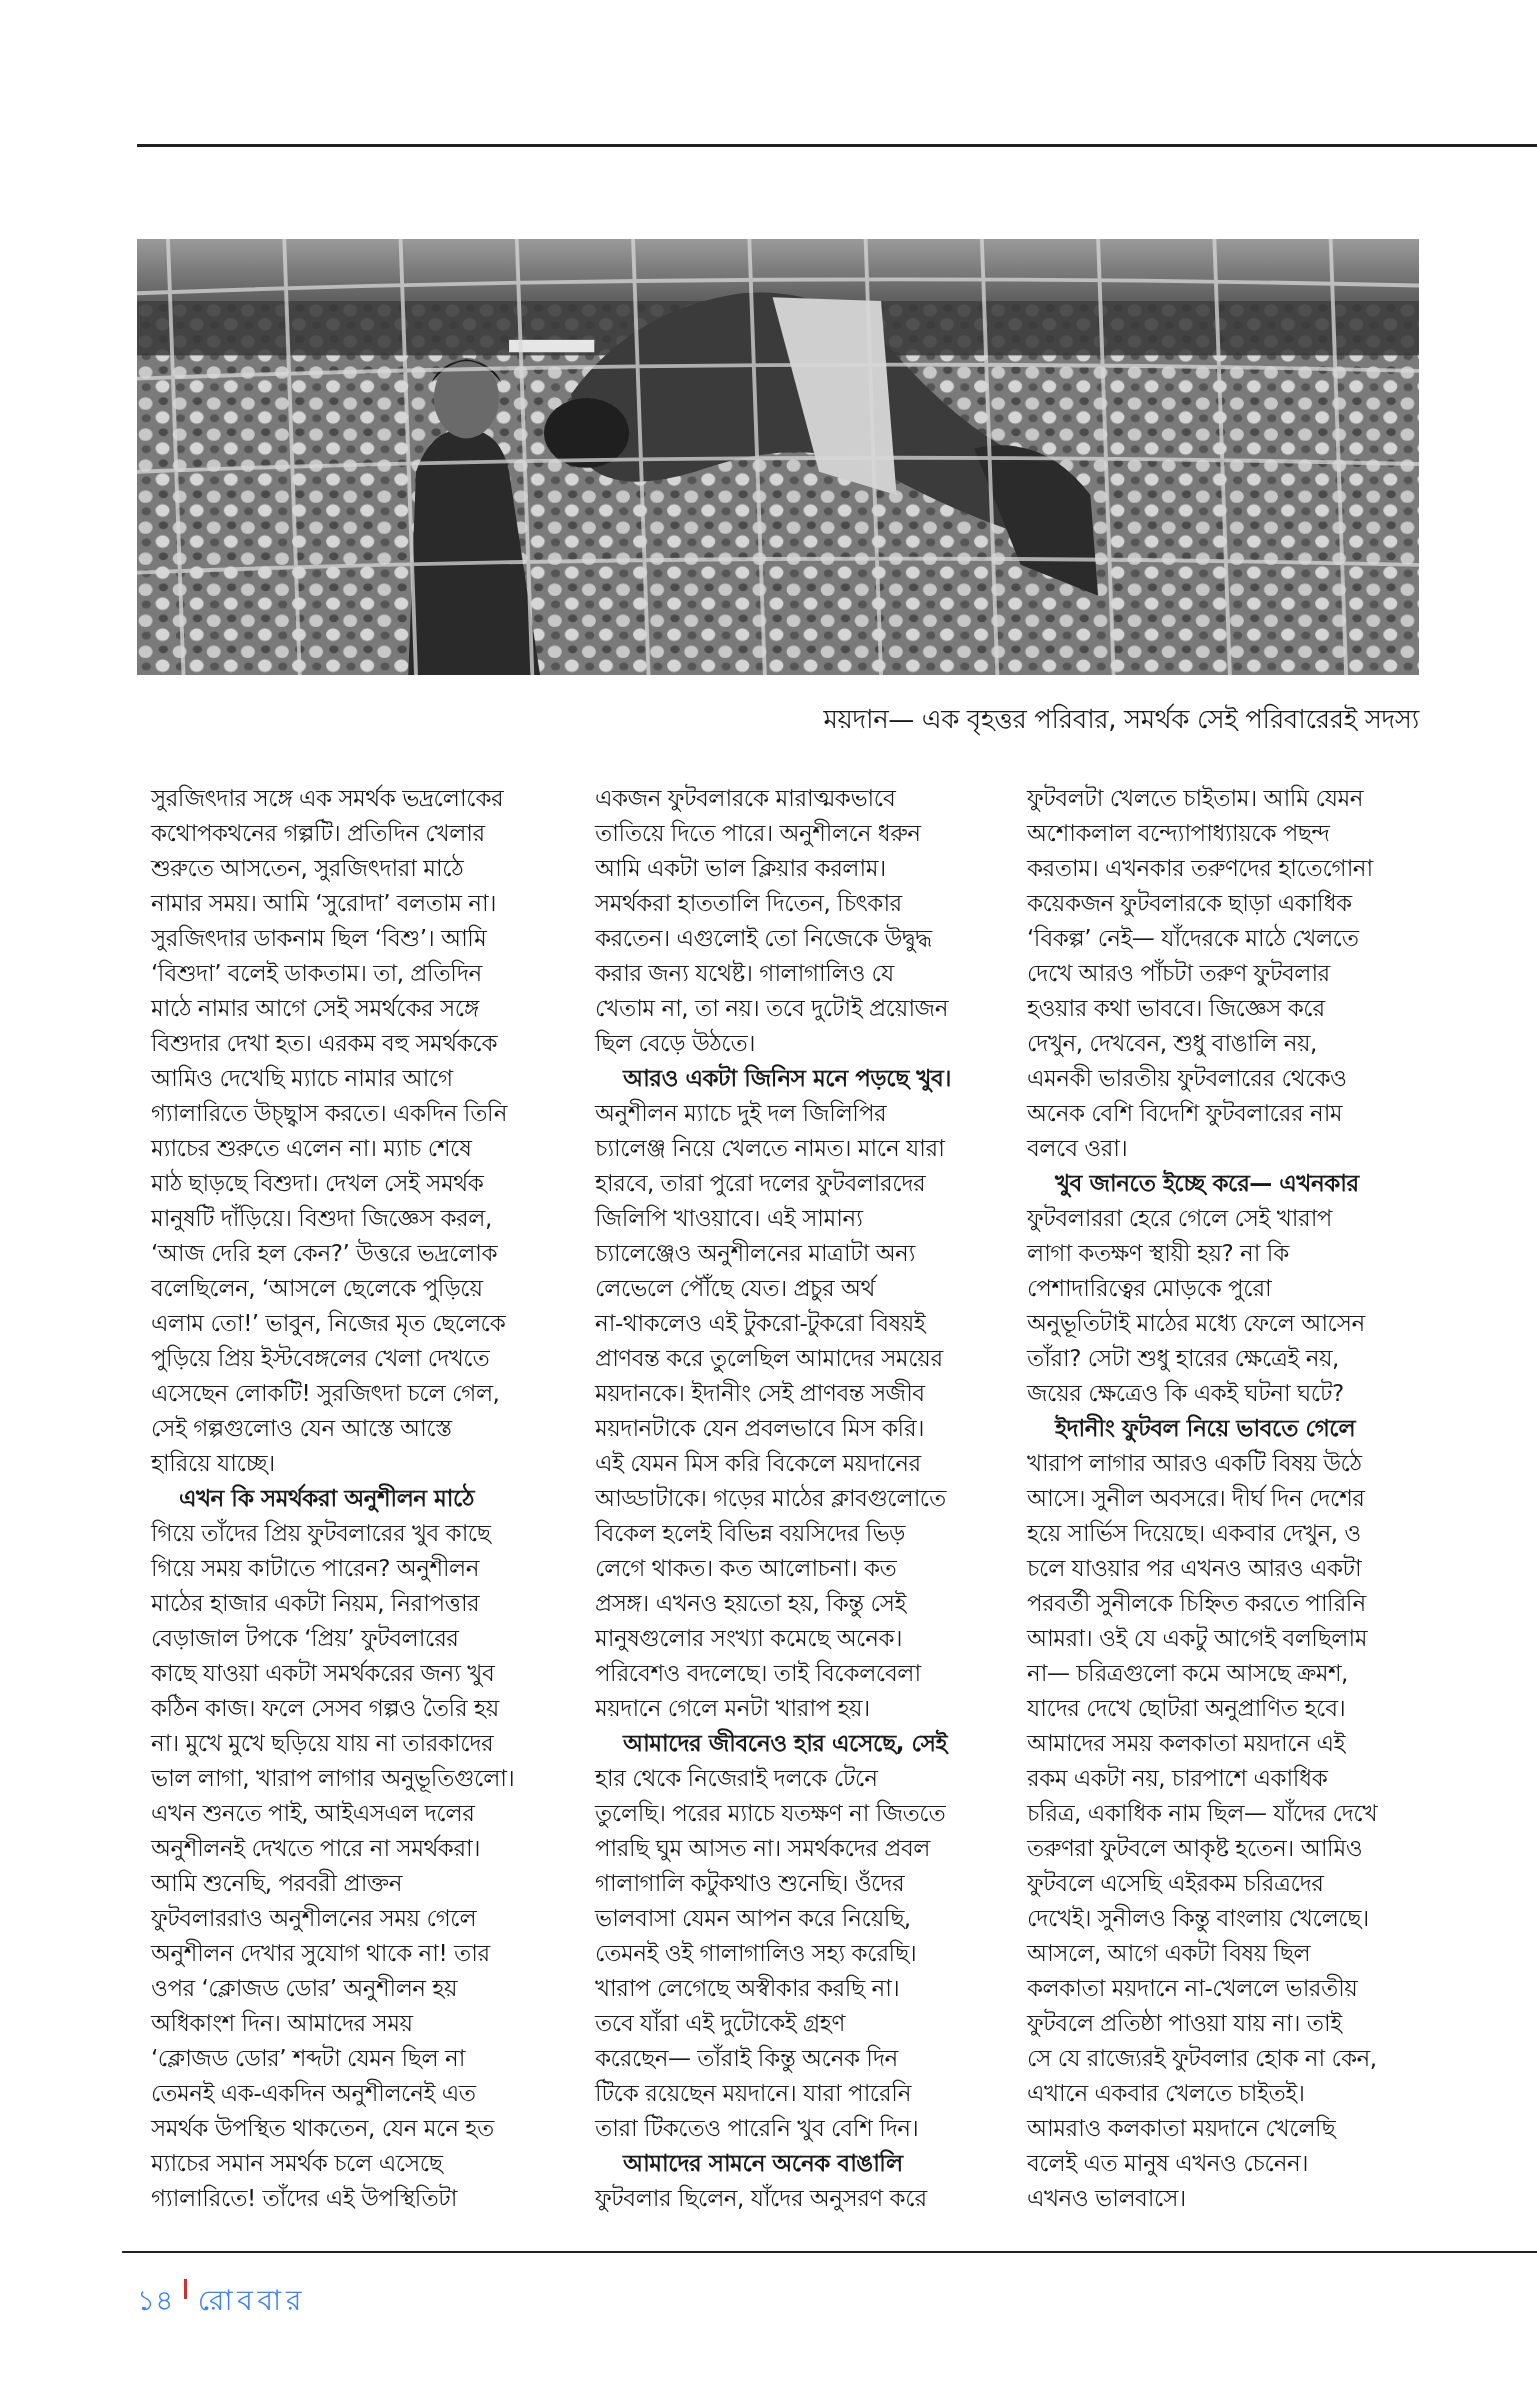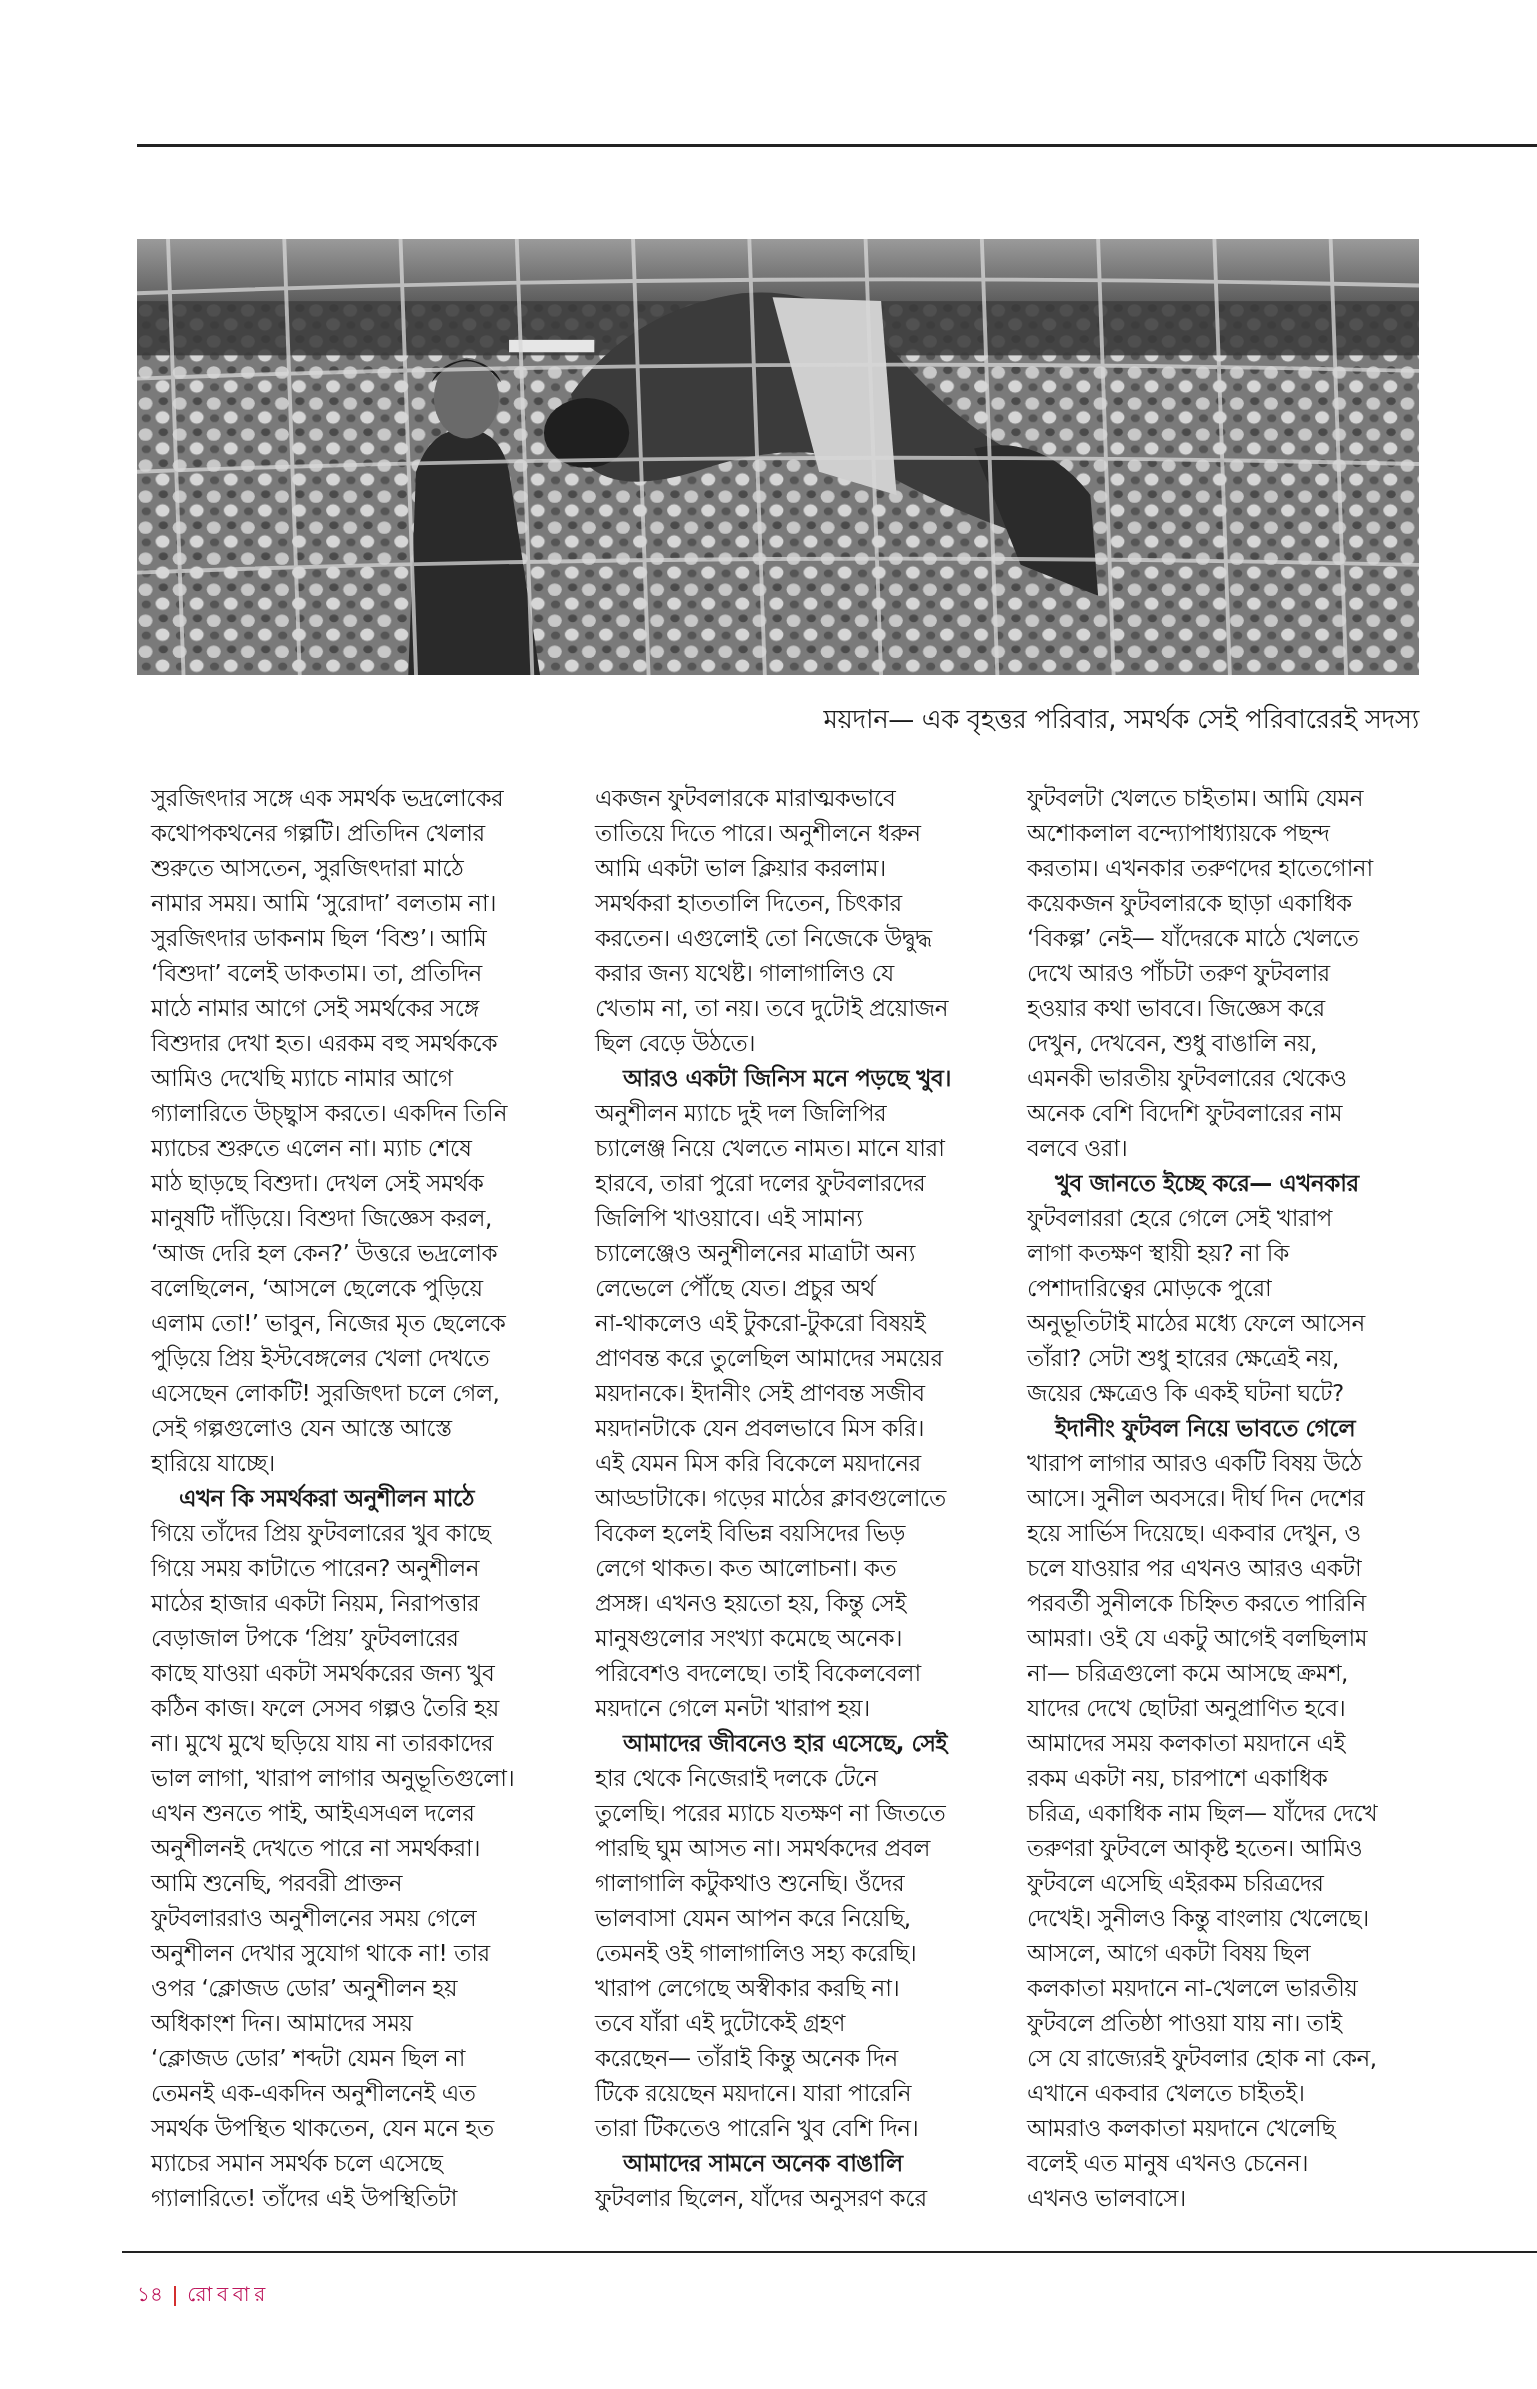--- a/index.html
+++ b/index.html
@@ -11,21 +11,21 @@
     .photo svg { display: block; width: 100%; height: 100%; }
     .caption { position: absolute; top: 699px; right: 119px; font-size: 26px; letter-spacing: -0.4px;
                color: #1a1a1a; white-space: nowrap; }
     .col { position: absolute; top: 781px; font-size: 23px; line-height: 35px; letter-spacing: -0.5px; }
     .col1 { left: 124px; width: 411px; margin-left: 27px; }
     .col2 { left: 583px; width: 411px; margin-left: 12px; }
     .col3 { left: 1027px; width: 411px; }
     .line { display: block; white-space: nowrap; height: 35px; }
     .line.indent { padding-left: 28px; font-weight: bold; }
     .bottom-rule { position: absolute; left: 122px; top: 2251px; width: 1416px; height: 2.3px; background: #222; }
-    .footer { position: absolute; left: 137px; top: 2279px; font-size: 20px; color: #be185d; display: flex; align-items: center; }
+    .footer { position: absolute; left: 137px; top: 2279px; font-size: 28px; color: #3b82f6; display: flex; align-items: flex-start; }
     .footer .sep { display: inline-block; width: 2.3px; height: 20px; margin: 0 11px; }
     .footer .pub { letter-spacing: 4.7px; font-family: Liberation Serif, serif; }
   </style>
 </head>
 <body>
 
 <div class="top-rule"></div>
 
 <div class="photo" aria-label="Black-and-white match photo through the goal net: a player in a dark jersey looks on as a goalkeeper dives across the net, crowd in the stands behind">
   <svg viewBox="0 0 1654 562" preserveAspectRatio="none">

